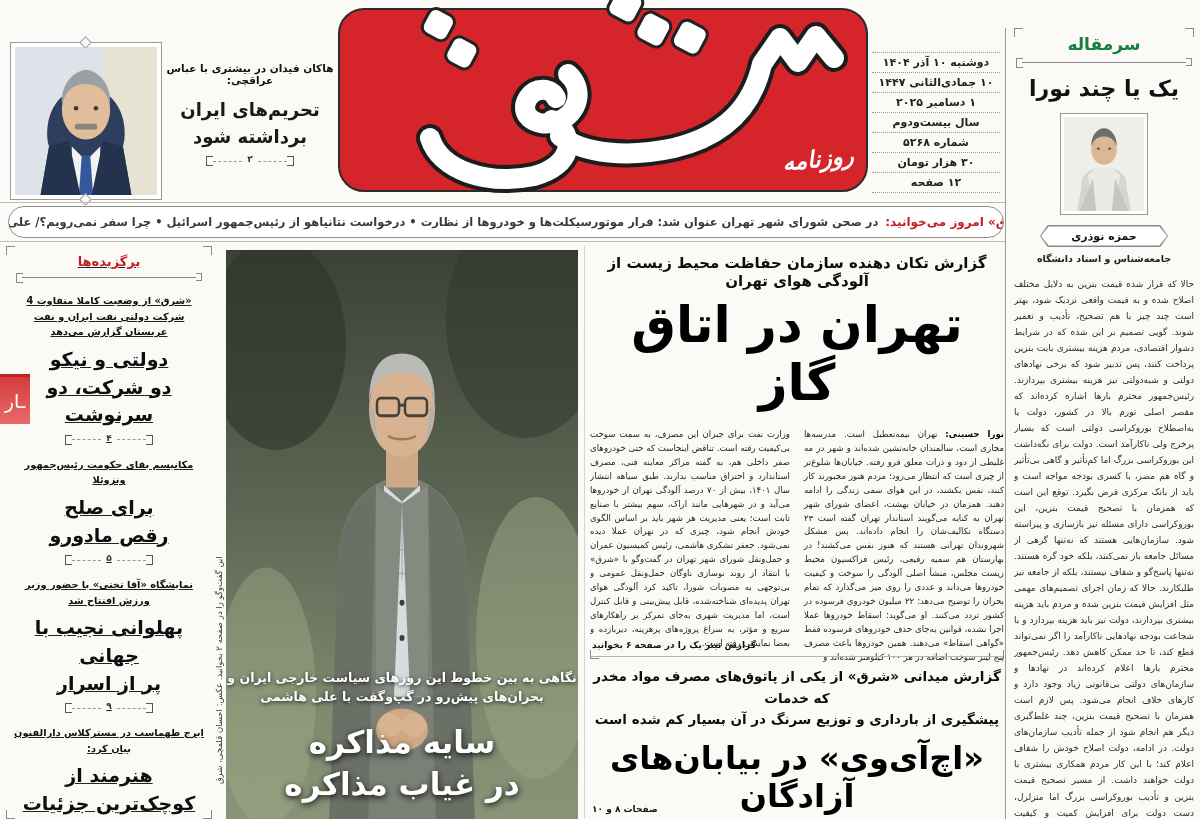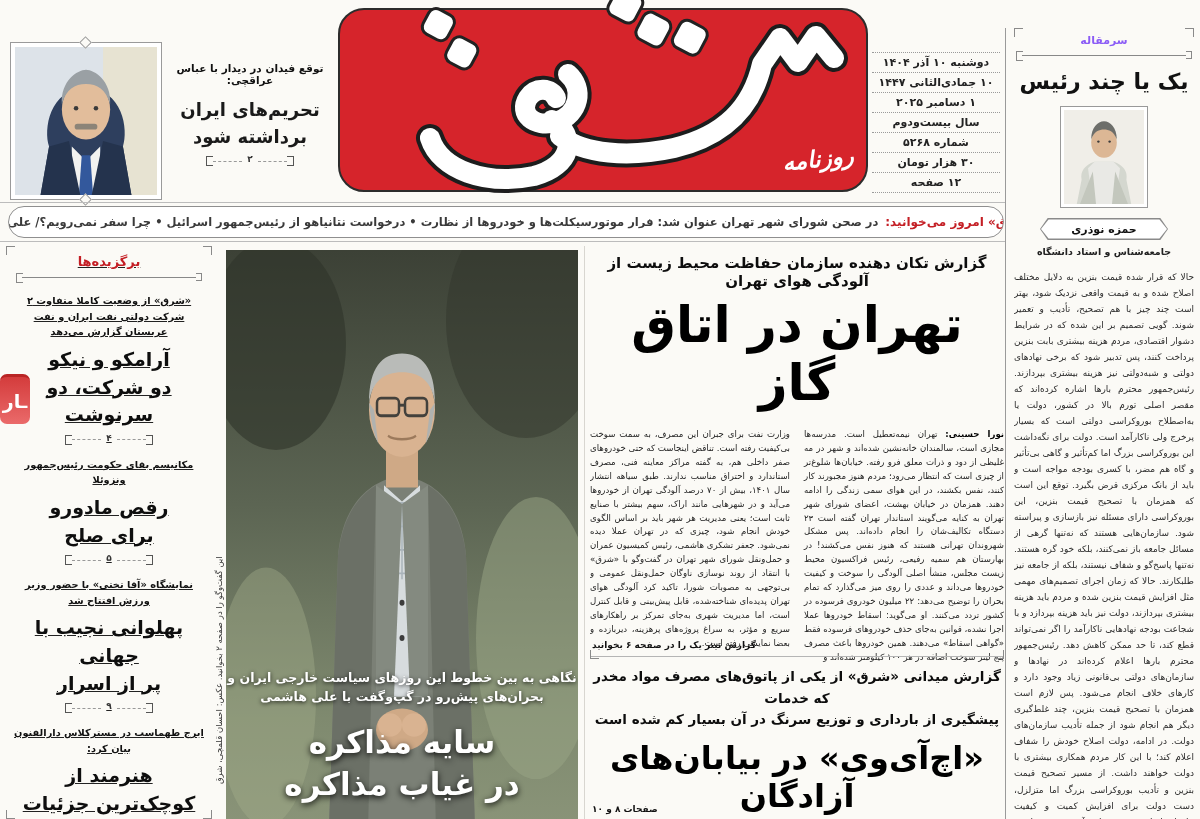--- a/index.html
+++ b/index.html
@@ -62,41 +62,41 @@
   .hline { position:absolute; border-top:1px solid #bcbcbc; }
   .banner { position:absolute; left:8px; top:206px; width:996px; height:32px;
     border:1px solid #8f8f8f; border-radius:16px / 50%; background:#fff;
     display:flex; align-items:center; justify-content:center; gap:7px; white-space:nowrap; overflow:hidden; }
   .banner-lead { color:#c41f25; font-weight:bold; font-size:12px; }
   .banner-text { color:#3a3a3a; font-size:11.5px; font-weight:bold; }
 
   
   .vline { position:absolute; border-left:1px solid #9a9a9a; }
   .editorial { position:absolute; left:1014px; top:28px; width:180px; height:791px; overflow:hidden; text-align:center; }
-  .ed-sec { color:#8b5cf6; font-size:11px; font-weight:bold; letter-spacing:2px; }
+  .ed-sec { color:#15803d; font-size:17px; font-weight:bold; letter-spacing:2px; }
   .ed-title { font-size:22px; font-weight:bold; color:#111; margin:10px 0 12px; }
   .ed-photo { width:88px; height:102px; margin:0 auto; border:1px solid #999; background:#fff; padding:3px; }
   .ed-photo svg { width:100%; height:100%; display:block; }
   .lens-outer { width:128px; height:22px; margin:10px auto 0; background:#8a8a8a;
     clip-path:polygon(0 50%,6% 0,94% 0,100% 50%,94% 100%,6% 100%); padding:1px; }
   .lens-inner { width:100%; height:100%; background:#fff;
     clip-path:polygon(0 50%,6% 2%,94% 2%,100% 50%,94% 98%,6% 98%);
     display:flex; align-items:center; justify-content:center; font-size:11px; font-weight:bold; color:#111; }
   .ed-role { font-size:9.5px; font-weight:bold; color:#222; margin-top:6px; }
   .ed-body { margin-top:12px; font-size:9px; line-height:1.78; text-align:justify; color:#2b2b2b; }
 
   
   .sidebar { position:absolute; left:6px; top:246px; width:206px; height:573px; overflow:hidden; text-align:center;text-decoration:underline; }
   .sb-inner { padding:8px 8px 0; }
   .sb-sec { color:#c41f25; font-size:13px; font-weight:bold; letter-spacing:1px; }
   .sb-kicker { font-size:9.8px; font-weight:bold; color:#111; line-height:1.6; margin-top:12px; }
   .sb-title { font-size:19px; font-weight:bold; color:#0e0e0e; line-height:1.45; margin-top:6px; }
   .side-tab { position:absolute; left:0; top:374px; width:30px; height:50px;
-    background:linear-gradient(#d43c3c,#ea6a6a); color:#fff; font-size:19px; font-weight:bold;
-    display:flex; align-items:center; justify-content:center; z-index:5; border-top:3px solid #b92525; overflow:hidden;border-radius:7px; }
+    background:linear-gradient(#d43c3c,#ea6a6a); color:#fff; font-size:19px; font-weight:normal;
+    display:flex; align-items:center; justify-content:center; z-index:5; border-top:3px solid #b92525; overflow:hidden; }
 
   
   .vcredit { position:absolute; left:214px; top:556px; height:263px; writing-mode:vertical-rl;
     transform:rotate(180deg); font-size:8.5px; color:#333; white-space:nowrap; overflow:hidden; }
   .photo { position:absolute; left:226px; top:250px; width:352px; height:669px; background:#555; overflow:hidden; }
   .photo svg { position:absolute; inset:0; width:100%; height:100%; }
   .ph-kick { position:absolute; left:0; right:0; top:418px; text-align:center; color:#fff;
     font-size:12.5px; font-weight:bold; line-height:1.55; text-shadow:0 1px 4px rgba(0,0,0,.85); }
   .ph-head { position:absolute; left:0; right:0; top:472px; text-align:center; color:#fff;
     font-size:31px; font-weight:900; line-height:1.35; text-shadow:0 2px 6px rgba(0,0,0,.9); }
@@ -133,21 +133,21 @@
       <path d="M18 104 L24 70 L38 66 L46 104 Z" fill="#24334d"></path>
       <path d="M82 104 L76 70 L62 66 L54 104 Z" fill="#24334d"></path>
       <ellipse cx="50" cy="44" rx="17" ry="21" fill="#e2bd9b"></ellipse>
       <path d="M33 40 C32 24 44 16 50 16 C56 16 68 24 67 40 C64 30 58 26 50 26 C42 26 36 30 33 40 Z" fill="#9aa0a4"></path>
       <rect x="42" y="54" width="16" height="4" rx="2" fill="#8c8478"></rect>
       <circle cx="43" cy="43" r="1.6" fill="#3a3a3a"></circle>
       <circle cx="57" cy="43" r="1.6" fill="#3a3a3a"></circle>
     </svg>
   </div>
   <div class="fidan-cap">
-    <div class="fidan-kicker">توقع فیدان در دیدار با عباس عراقچی:</div>
+    <div class="fidan-kicker">هاکان فیدان در بیشتری با عباس عراقچی:</div>
     <div class="fidan-title">
       <div>تحریم‌های ایران</div>
       <div>برداشته شود</div>
     </div>
     <div class="pmark">
       <span class="pm-cap l"></span>
       <span class="pm-line"></span>
       <span class="pm-num">۲</span>
       <span class="pm-line"></span>
       <span class="pm-cap r"></span>
@@ -203,21 +203,21 @@
   <div class="hline" style="left:0; top:241px; width:1005px;"></div>
 
   <div class="vline" style="left:1005px; top:28px; height:791px;"></div>
   <div class="editorial">
     <span class="cm cm-tl" style="left:0; top:0;"></span>
     <span class="cm cm-tr" style="right:0; top:0;"></span>
     <div class="ed-sec" style="margin-top:6px;">سرمقاله</div>
     <div class="dec-line">
         <span class="dl-r"></span>
       </div>
-    <div class="ed-title">یک یا چند رئیس</div>
+    <div class="ed-title">یک یا چند نورا</div>
     <div class="ed-photo">
       <svg viewBox="0 0 100 116" preserveAspectRatio="none">
         <rect width="100" height="116" fill="#f0eee8"></rect>
         <path d="M16 116 L22 86 C20 76 26 68 38 64 L62 64 C74 68 80 76 78 86 L84 116 Z" fill="#d4d7cf"></path>
         <path d="M30 72 L38 64 L62 64 L70 72 L64 116 L36 116 Z" fill="#e9e9e5"></path>
         <path d="M20 116 L40 116 L36 76 Z M80 116 L60 116 L64 76 Z" fill="#c3c7bd"></path>
         <ellipse cx="50" cy="40" rx="16" ry="19" fill="#dcb795"></ellipse>
         <path d="M34 36 C34 22 42 14 50 14 C58 14 66 22 66 36 C62 26 56 24 50 24 C44 24 38 26 34 36 Z" fill="#6d6e6a"></path>
         <circle cx="43" cy="39" r="1.5" fill="#3a3a3a"></circle>
         <circle cx="57" cy="39" r="1.5" fill="#3a3a3a"></circle>
@@ -235,39 +235,39 @@
     <span class="cm cm-tr" style="right:0; top:0;"></span>
     <span class="cm cm-bl" style="left:0; bottom:0;"></span>
     <span class="cm cm-br" style="right:0; bottom:0;"></span>
     <div class="sb-inner">
       <div class="sb-sec">برگزیده‌ها</div>
       <div class="dec-line">
           <span class="dl-r"></span>
         </div>
 
       <div>
-        <div class="sb-kicker">«شرق» از وضعیت کاملا متفاوت ۲ شرکت دولتی نفت ایران و نفت عربستان گزارش می‌دهد</div>
+        <div class="sb-kicker">«شرق» از وضعیت کاملا متفاوت 4 شرکت دولتی نفت ایران و نفت عربستان گزارش می‌دهد</div>
         <div class="sb-title">
-          <div>آرامکو و نیکو</div>
+          <div>دولتی و نیکو</div>
           <div>دو شرکت، دو سرنوشت</div>
         </div>
         <div class="pmark">
           <span class="pm-cap l"></span>
             <span class="pm-line"></span>
           <span class="pm-num">۴</span>
           <span class="pm-line"></span>
             <span class="pm-cap r"></span>
         </div>
       </div>
 
       <div>
         <div class="sb-kicker" style="">مکانیسم بقای حکومت رئیس‌جمهور ونزوئلا</div>
         <div class="sb-title">
+          <div>برای صلح</div>
           <div>رقص مادورو</div>
-          <div>برای صلح</div>
         </div>
         <div class="pmark">
           <span class="pm-cap l"></span>
             <span class="pm-line"></span>
           <span class="pm-num">۵</span>
           <span class="pm-line"></span>
             <span class="pm-cap r"></span>
         </div>
       </div>
 

